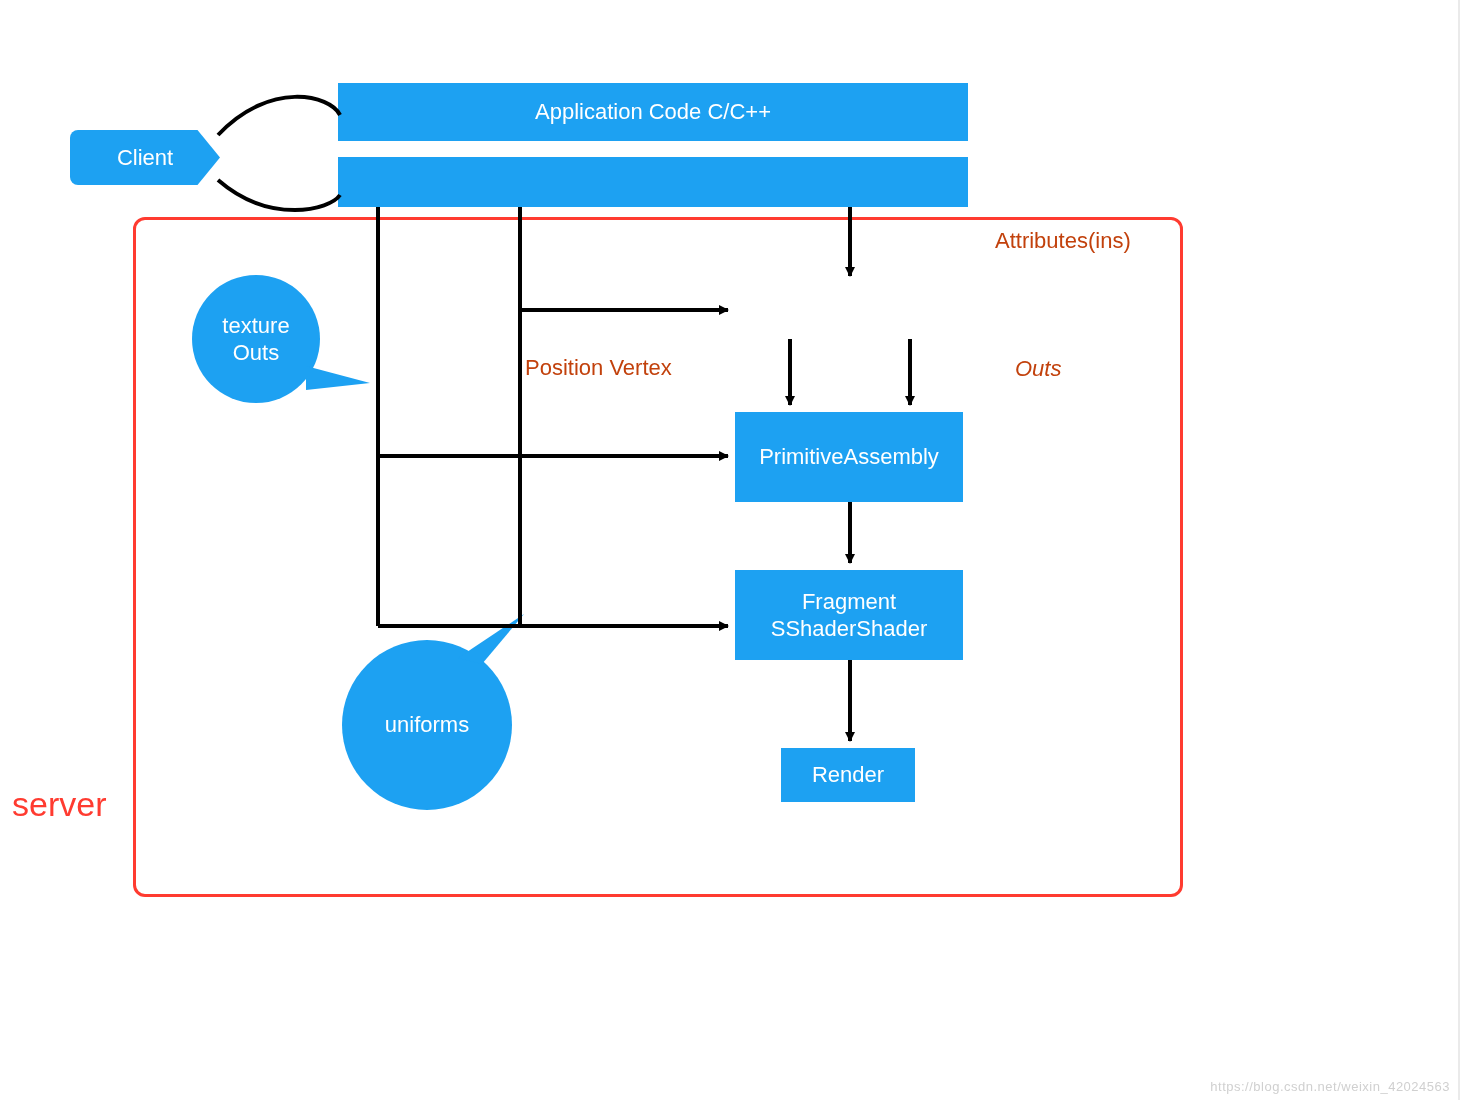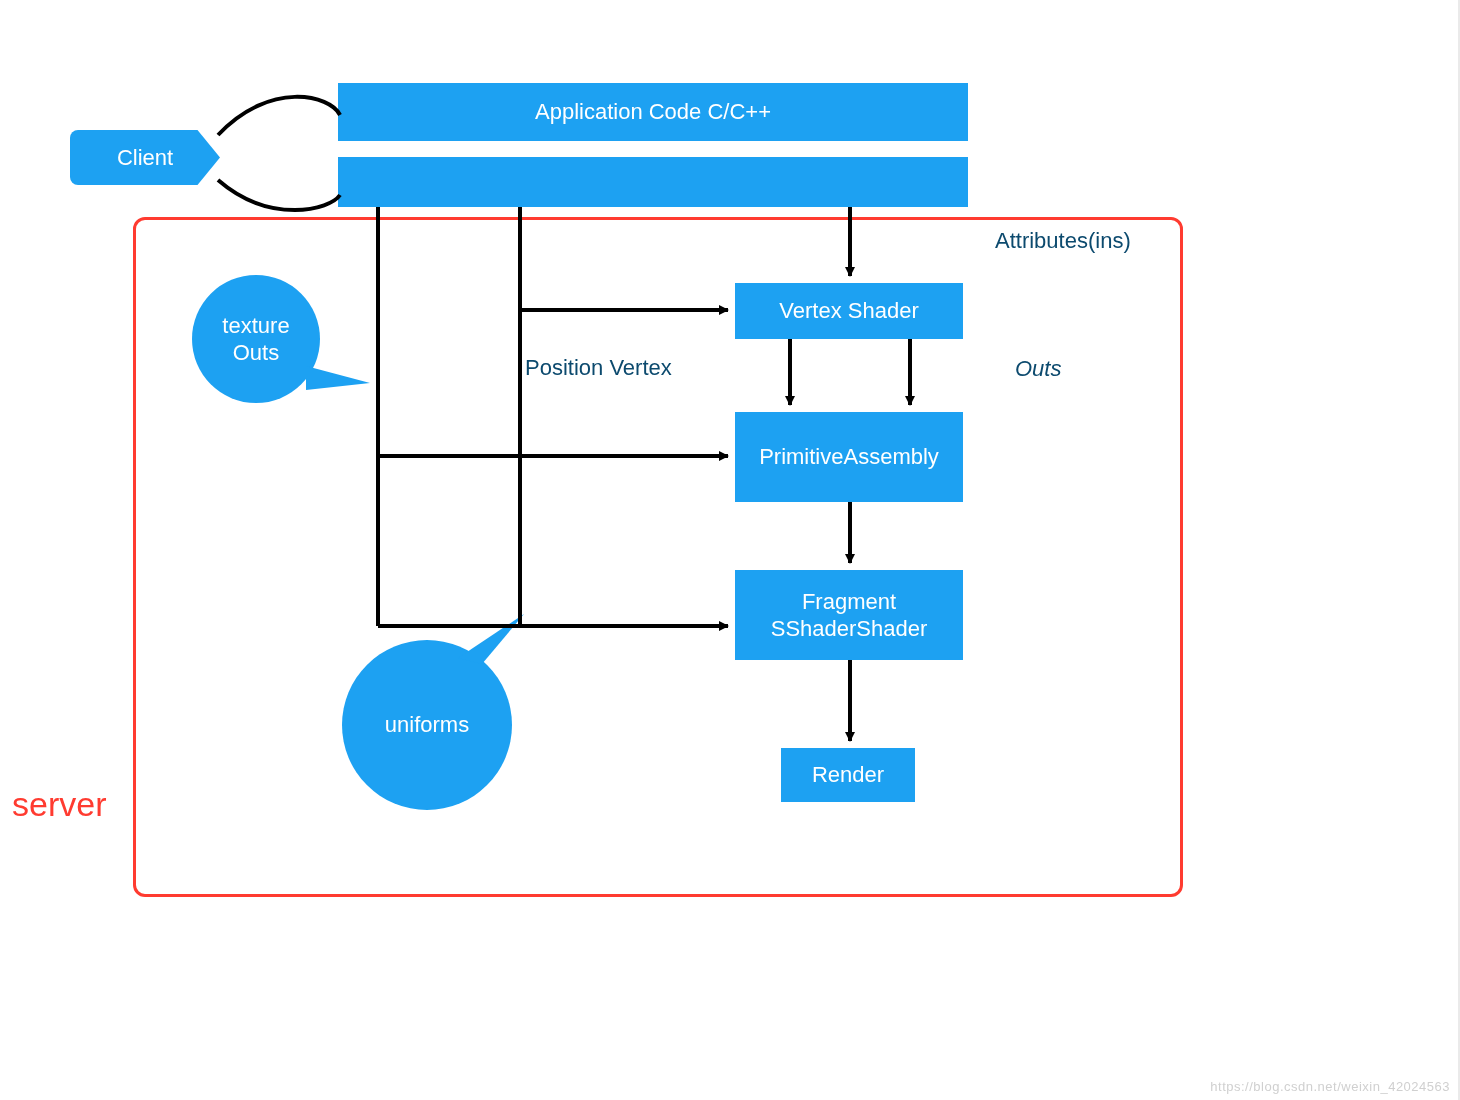--- a/index.html
+++ b/index.html
@@ -32,21 +32,21 @@
       color: #fff;
       font-size: 22px;
       display: flex;
       align-items: center;
       justify-content: center;
       border-radius: 8px;
       padding: 12px 18px;
     }
     .label {
       position: absolute;
-      color: #0c4a6e;
+      color: #c2410c;
       font-size: 22px;
       white-space: nowrap;
     }
     .server-box {
       position: absolute;
       border: 3px solid #FF3B30;
       border-radius: 12px;
     }
     .server-label {
       position: absolute;
@@ -115,23 +115,20 @@
     <span class="slot" style="left:308px;">API</span>
   </div>
 
   <div class="server-box" style="left:133px; top:217px; width:1050px; height:680px;"></div>
   <div class="server-label" style="left:12px; top:785px;">server</div>
 
   <div class="label" style="left:995px; top:228px;">Attributes(ins)</div>
   <div class="label" style="left:525px; top:355px;">Position Vertex</div>
   <div class="label" style="left:1015px; top:356px;font-style:italic;">Outs</div>
 
-  <div class="box" style="left:735px; top:283px; width:228px; height:56px;">
-    <span>Vertex Shader</span>
-  </div>
 
   <div class="box" style="left:735px; top:412px; width:228px; height:90px;">
     <span>PrimitiveAssembly</span>
   </div>
 
   <div class="box" style="left:735px; top:570px; width:228px; height:90px;">
     <span>Fragment SShaderShader</span>
   </div>
 
   <div class="box" style="left:781px; top:748px; width:134px; height:54px;">

